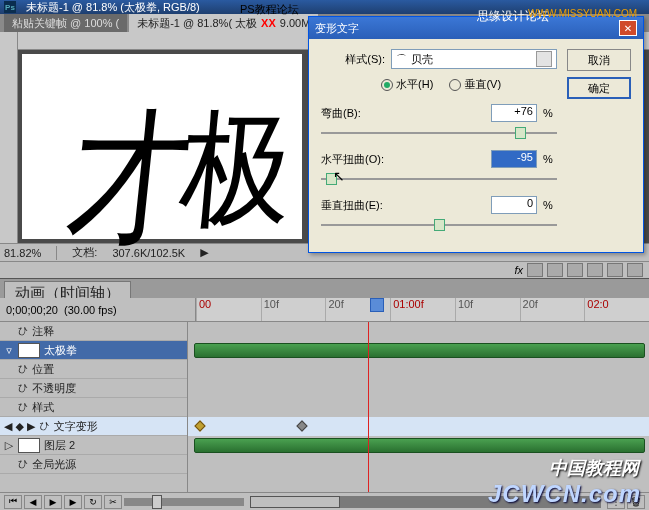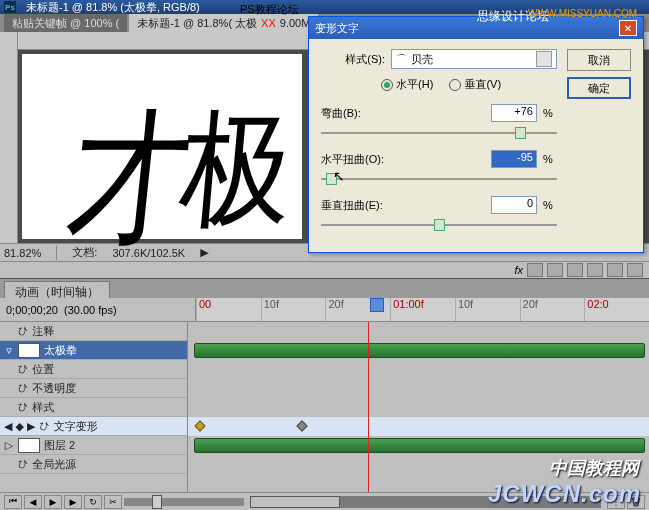--- a/index.html
+++ b/index.html
@@ -15,21 +15,21 @@
 .canvas-area{background:#4a4a4a;height:193px;display:flex}
 .ruler-v{width:18px;background:#c8c8c8;border-right:1px solid #888}
 .canvas-wrap{flex:1;background:#4a4a4a;display:flex;align-items:center;justify-content:flex-start;padding:4px}
 .canvas{width:280px;height:185px;background:#fff;position:relative}
 .brush{position:absolute;font-family:"STXingkai","KaiTi",cursive;color:#000}
 .char1{left:48px;top:44px;font-size:120px;transform:skewX(-6deg) scaleY(1.2)}
 .char2{left:160px;top:42px;font-size:110px;transform:skewX(-5deg) scaleY(1.15)}
 .statusbar{background:#bfbfbf;height:18px;display:flex;align-items:center;gap:15px;padding:0 4px;font-size:10px;color:#222;border-top:1px solid #888}
 .sep{width:1px;height:14px;background:#888}
 .watermarks{position:absolute;top:2px;left:240px;color:#000;font-size:13px;z-index:5;display:flex;align-items:center;gap:6px}
-.wm-xx{color:#f00;font-weight:normal}
+.wm-xx{color:#f00;font-weight:bold}
 .forum-tag{position:absolute;top:8px;right:100px;color:#fff;font-size:12px;z-index:7}
 .url-tag{position:absolute;top:8px;right:12px;color:#f0a000;font-size:10px;z-index:7}
 
 .dialog{position:absolute;top:16px;left:308px;width:336px;background:#ece9d8;border:1px solid #0054e3;z-index:6;box-shadow:2px 2px 4px rgba(0,0,0,.3)}
 .dlg-title{background:linear-gradient(#3b77d6,#2a5fb8);height:22px;color:#fff;padding:0 6px;display:flex;align-items:center;justify-content:space-between;font-size:11px}
 .dlg-close{width:18px;height:16px;background:#d04a2a;color:#fff;display:flex;align-items:center;justify-content:center;border:1px solid #fff;font-size:10px}
 .dlg-body{padding:10px 12px;display:flex;gap:10px}
 .dlg-main{flex:1}
 .dlg-row{display:flex;align-items:center;margin-bottom:8px;gap:6px}
 .dlg-label{width:64px;text-align:right;color:#000}
@@ -49,21 +49,21 @@
 .cursor-arrow{position:absolute;left:12px;top:-2px;font-size:14px;color:#000;z-index:3}
 .dlg-buttons{width:64px;display:flex;flex-direction:column;gap:6px}
 .dlg-btn{height:22px;background:#ece9d8;border:1px solid #888;display:flex;align-items:center;justify-content:center;cursor:pointer}
 .dlg-btn.primary{border:2px solid #2a5fb8}
 
 .option-strip{position:absolute;top:261px;left:0;right:0;height:18px;background:#bfbfbf;display:flex;align-items:center;justify-content:flex-end;gap:4px;padding:0 6px;border-top:1px solid #888;border-bottom:1px solid #555}
 .opt-icon{width:16px;height:14px;background:#aaa;border:1px solid #777}
 
 .timeline{position:absolute;top:279px;left:0;right:0;bottom:0;background:#bfbfbf;display:flex;flex-direction:column}
 .tl-tabs{height:19px;display:flex;gap:2px;padding:2px 4px 0;background:#9a9a9a}
-.tl-tab{background:#bfbfbf;padding:2px 10px;font-size:12px;color:#222;border:1px solid #777;border-bottom:none}
+.tl-tab{background:#bfbfbf;padding:2px 10px;font-size:15px;color:#222;border:1px solid #777;border-bottom:none}
 .tl-header{height:24px;display:flex;background:#bfbfbf;border-bottom:1px solid #888}
 .tl-left{width:196px;border-right:1px solid #888;display:flex;align-items:center;padding:0 6px;gap:6px}
 .tl-right{flex:1;position:relative;background:#cfcfcf}
 .tl-ticks{position:absolute;inset:0;display:flex;font-size:9px;color:#555}
 .tl-tick{flex:1;border-left:1px solid #aaa;padding-left:2px}
 .tl-tick.red{color:#a00}
 .playhead-cap{position:absolute;top:0;left:174px;width:14px;height:14px;background:#5a8cd8;border:1px solid #2a5fb8}
 .playhead-line{position:absolute;top:0;bottom:0;left:180px;width:1px;background:#d22;z-index:2}
 .tl-rows{flex:1;overflow:hidden;display:flex;position:relative}
 .tl-rows-left{width:188px;border-right:1px solid #888}

